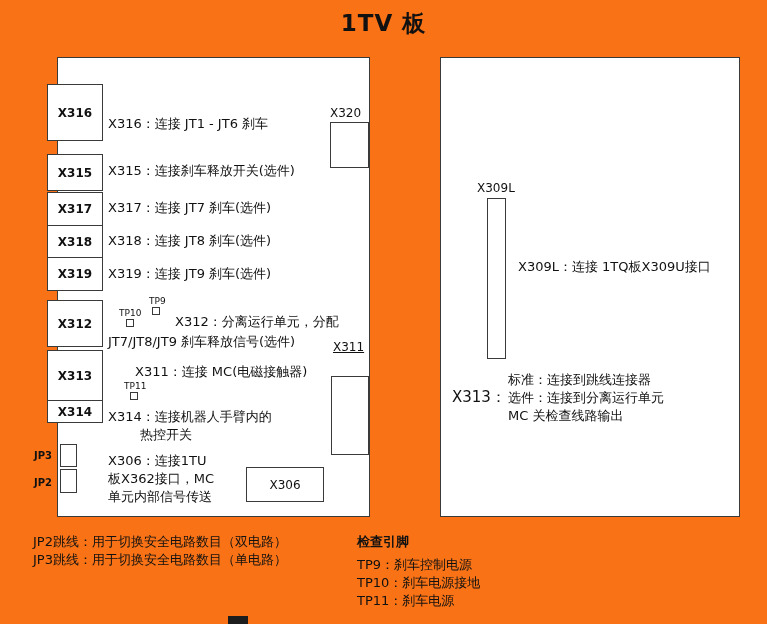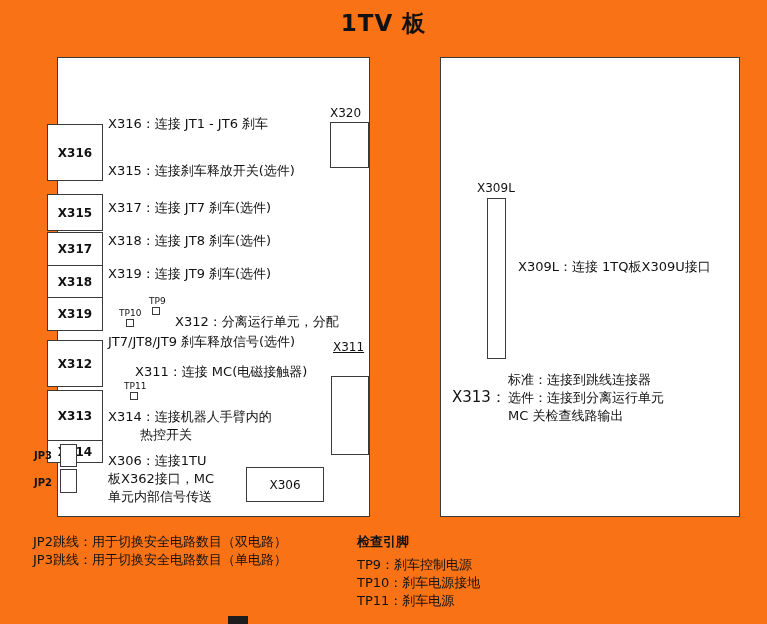--- a/index.html
+++ b/index.html
@@ -9,21 +9,21 @@
 
   .page-title { position:absolute; left:0; top:8px; width:767px; text-align:center;
                 font-size:23px; font-weight:bold; letter-spacing:1px; }
 
   .panel { position:absolute; border:1.5px solid #3a3a3a; background:#fff; }
   .panel-left  { left:57px;  top:57px; width:313px; height:460px; }
   .panel-right { left:440px; top:57px; width:300px; height:460px; }
 
   .conn-box { position:absolute; left:47px; width:56px; border:1.5px solid #3a3a3a;
               background:#fff; display:flex; align-items:center; justify-content:center;
-              font-size:12px; font-weight:bold; z-index:2;margin-top:40px; }
+              font-size:12px; font-weight:bold; z-index:2; }
 
   .txt { position:absolute; font-size:13px; white-space:nowrap; z-index:3; }
 
   .tp-label { position:absolute; font-size:9px; white-space:nowrap; z-index:3; }
   .tp-sq { position:absolute; width:8px; height:8px; border:1px solid #3a3a3a; background:#fff; z-index:3; }
 
   .jp-label { position:absolute; font-size:10px; font-weight:bold; z-index:3; }
   .small-box { position:absolute; border:1.5px solid #3a3a3a; background:#fff; z-index:2; }
 
   .comp-label { position:absolute; font-size:12px; white-space:nowrap; z-index:3; }

